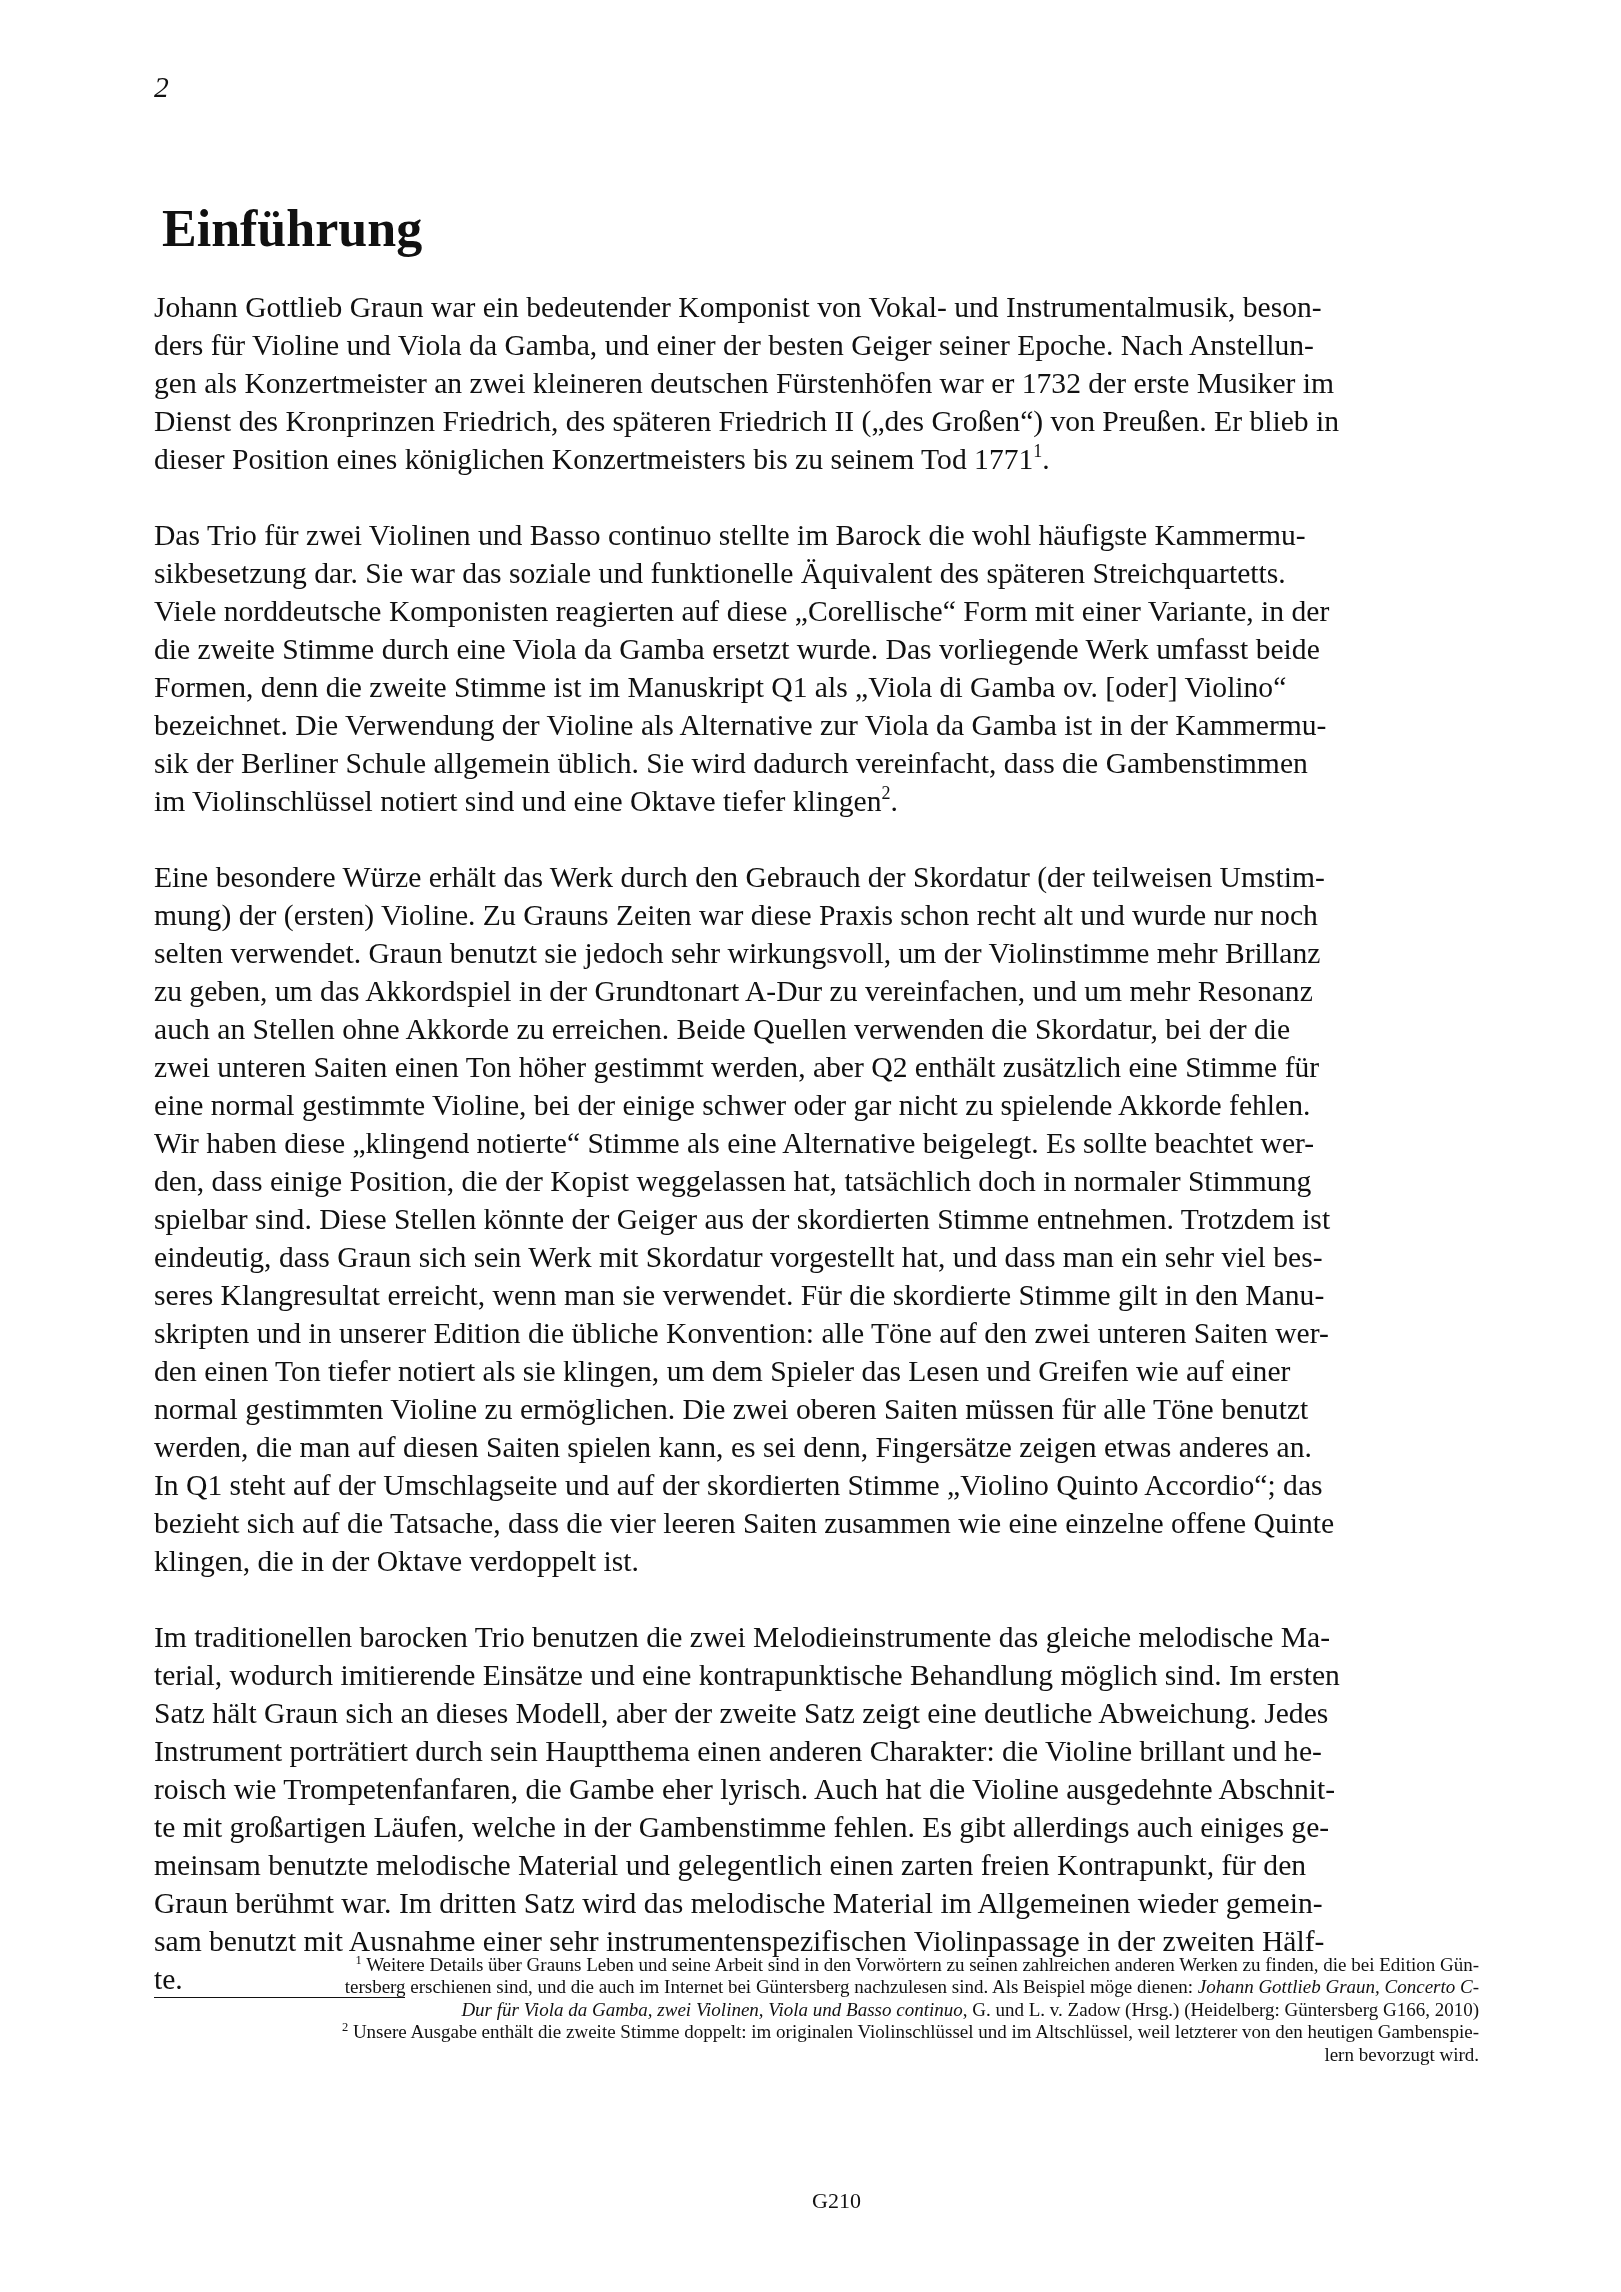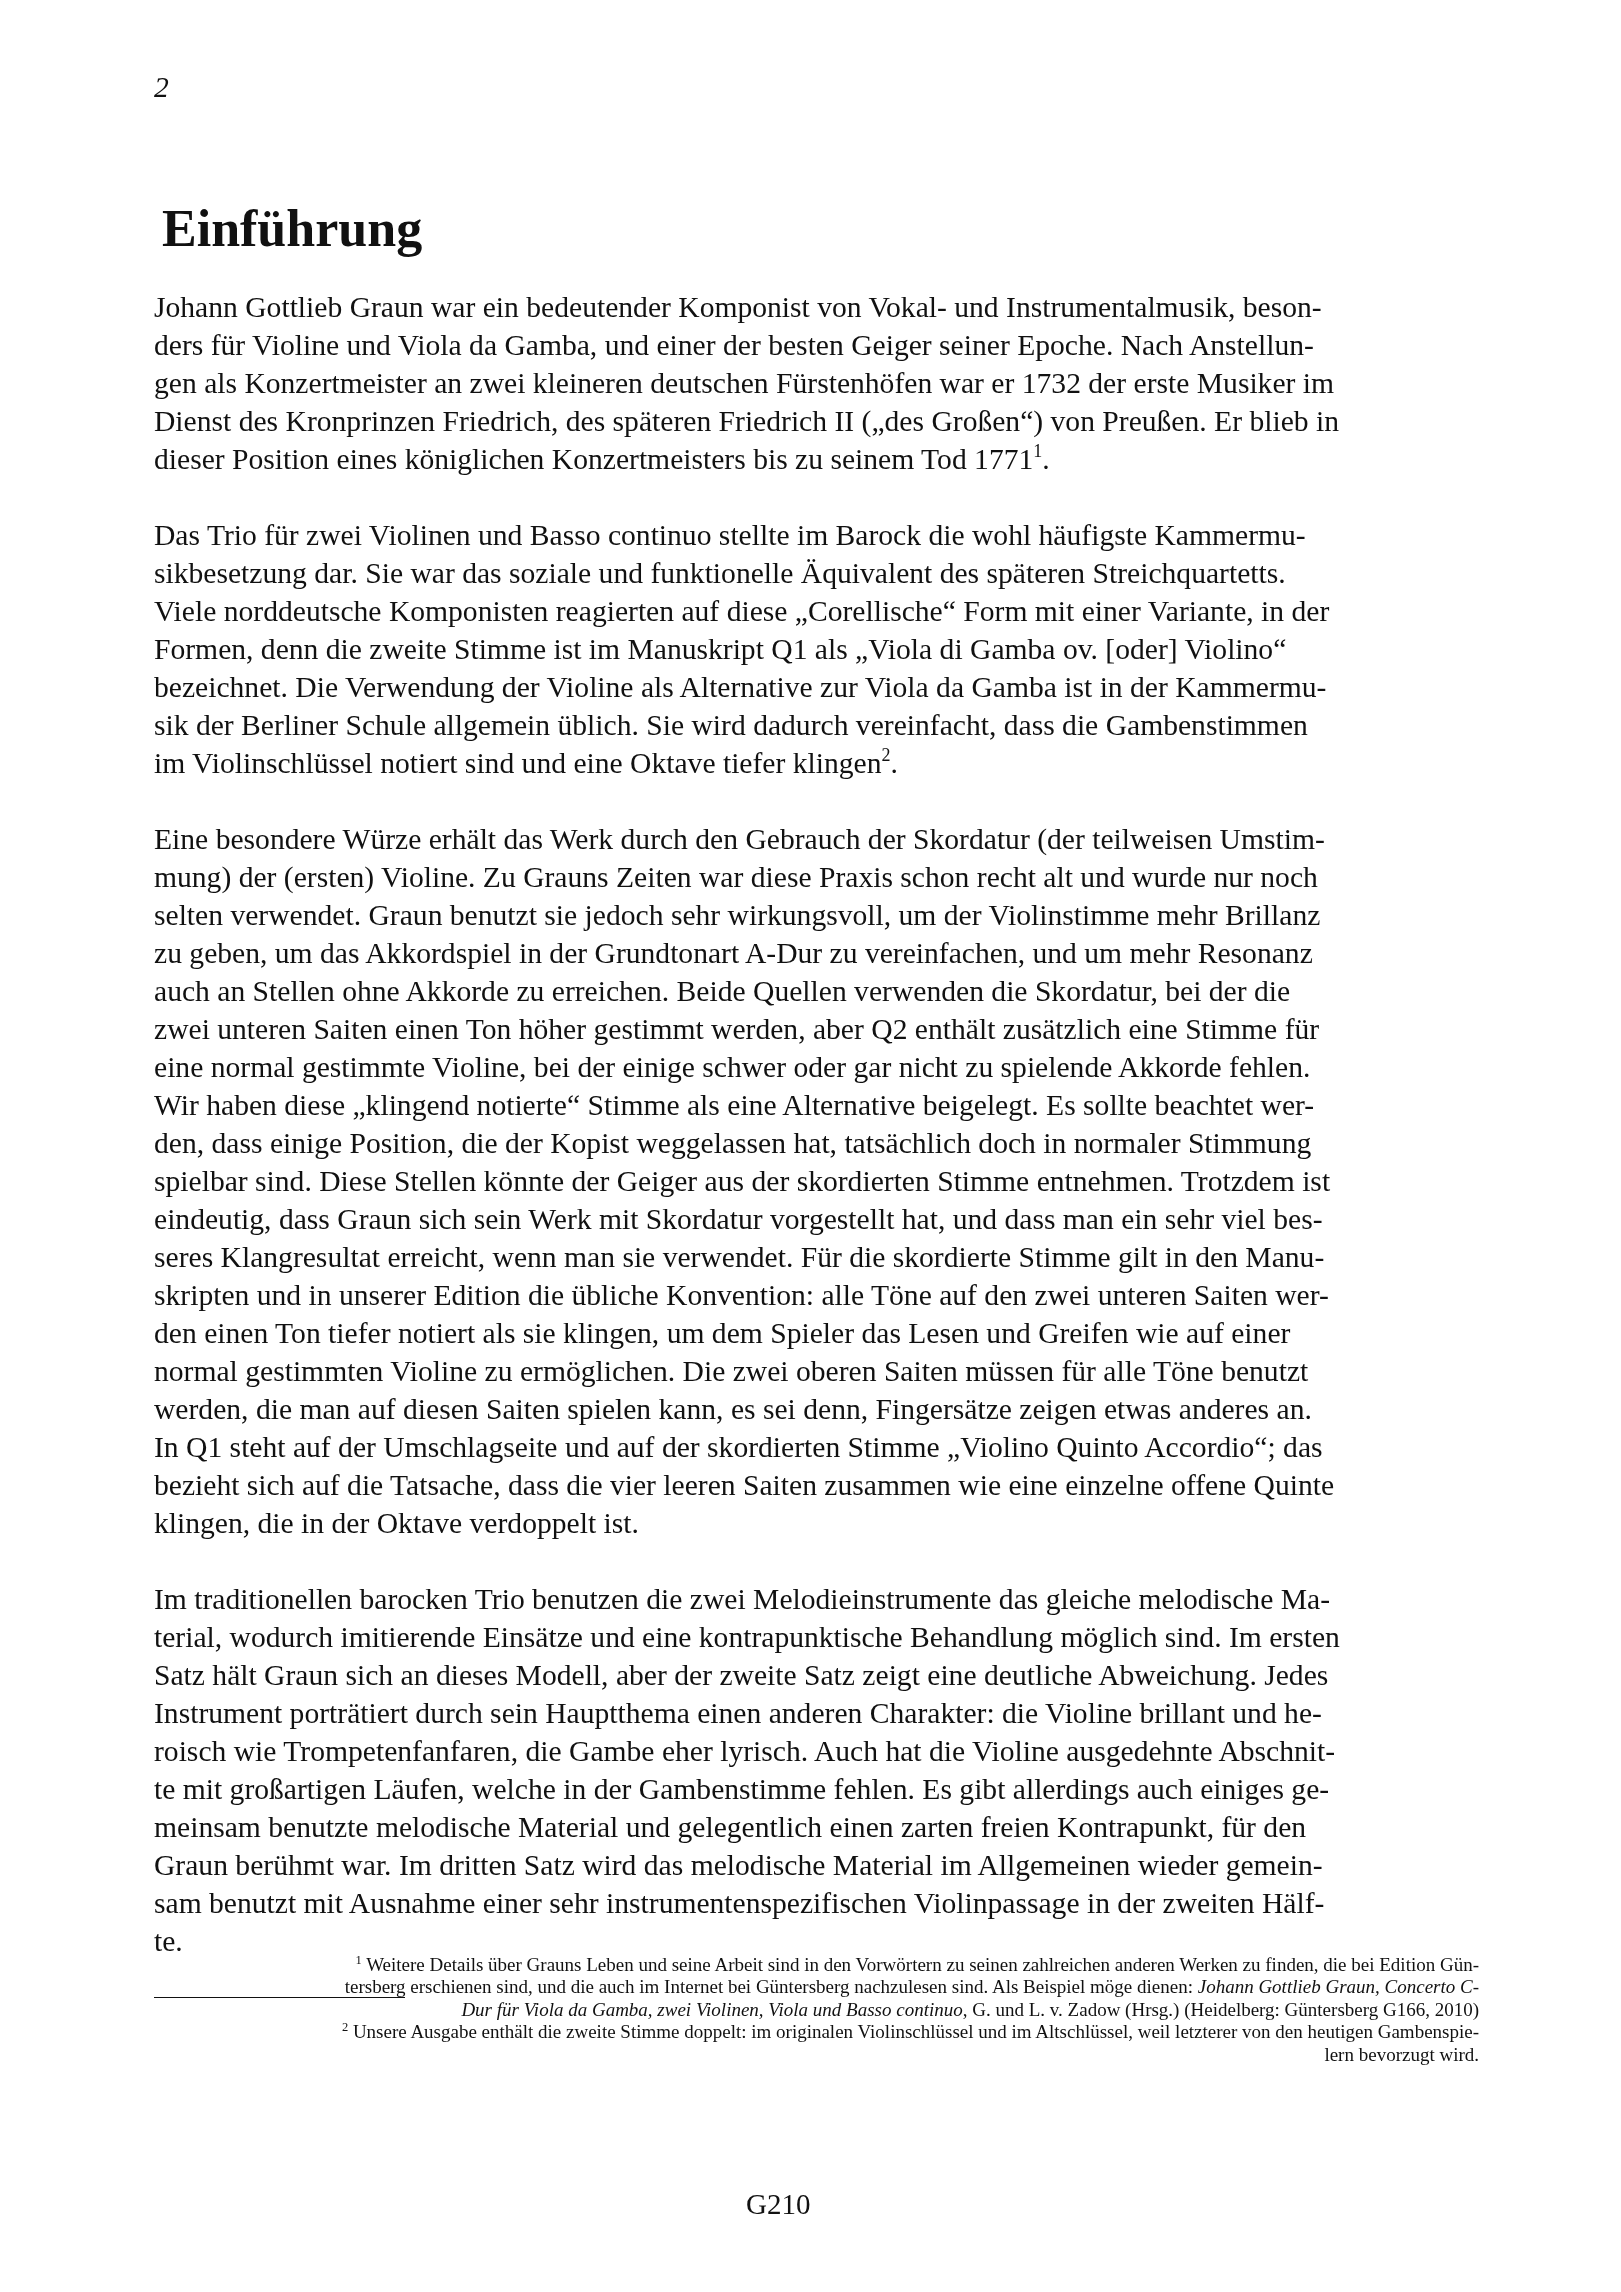--- a/index.html
+++ b/index.html
@@ -26,22 +26,22 @@
     position: absolute; left: 154px; top: 1997px; width: 251px; height: 0;
     border-top: 1.8px solid #111111;
   }
   .footnotes {
     position: absolute; left: 154px; top: 1954px; width: 1325px;
     font-size: 19px; line-height: 22.4px; text-align: right;
   }
   .footnotes sup { font-size: 12.5px; vertical-align: 7.2px; }
   .it { font-style: italic; margin-top: 13px; }
   .footer-code {
-    position: absolute; left: 746px; top: 2190px;
-    font-size: 29px; line-height: 1;
+    position: absolute; left: 812px; top: 2190px;
+    font-size: 22px; line-height: 1;
   }
 </style>
 </head>
 <body>
 
 <div class="page-number">2</div>
 
 <h1 class="title">Einführung</h1>
 
 <div class="body-text">
@@ -51,20 +51,21 @@
     <span class="line">ders für Violine und Viola da Gamba, und einer der besten Geiger seiner Epoche. Nach Anstellun-</span>
     <span class="line">gen als Konzertmeister an zwei kleineren deutschen Fürstenhöfen war er 1732 der erste Musiker im</span>
     <span class="line">Dienst des Kronprinzen Friedrich, des späteren Friedrich II („des Großen“) von Preußen. Er blieb in</span>
     <span class="line"><span>dieser Position eines königlichen Konzertmeisters bis zu seinem Tod 1771</span><sup>1</sup><span>.</span></span>
   </p>
 
   <p class="para">
     <span class="line">Das Trio für zwei Violinen und Basso continuo stellte im Barock die wohl häufigste Kammermu-</span>
     <span class="line">sikbesetzung dar. Sie war das soziale und funktionelle Äquivalent des späteren Streichquartetts.</span>
     <span class="line">Viele norddeutsche Komponisten reagierten auf diese „Corellische“ Form mit einer Variante, in der</span>
+    <span class="line">die zweite Stimme durch eine Viola da Gamba ersetzt wurde. Das vorliegende Werk umfasst beide</span>
     <span class="line">Formen, denn die zweite Stimme ist im Manuskript Q1 als „Viola di Gamba ov. [oder] Violino“</span>
     <span class="line">bezeichnet. Die Verwendung der Violine als Alternative zur Viola da Gamba ist in der Kammermu-</span>
     <span class="line">sik der Berliner Schule allgemein üblich. Sie wird dadurch vereinfacht, dass die Gambenstimmen</span>
     <span class="line"><span>im Violinschlüssel notiert sind und eine Oktave tiefer klingen</span><sup>2</sup><span>.</span></span>
   </p>
 
   <p class="para">
     <span class="line">Eine besondere Würze erhält das Werk durch den Gebrauch der Skordatur (der teilweisen Umstim-</span>
     <span class="line">mung) der (ersten) Violine. Zu Grauns Zeiten war diese Praxis schon recht alt und wurde nur noch</span>
     <span class="line">selten verwendet. Graun benutzt sie jedoch sehr wirkungsvoll, um der Violinstimme mehr Brillanz</span>

